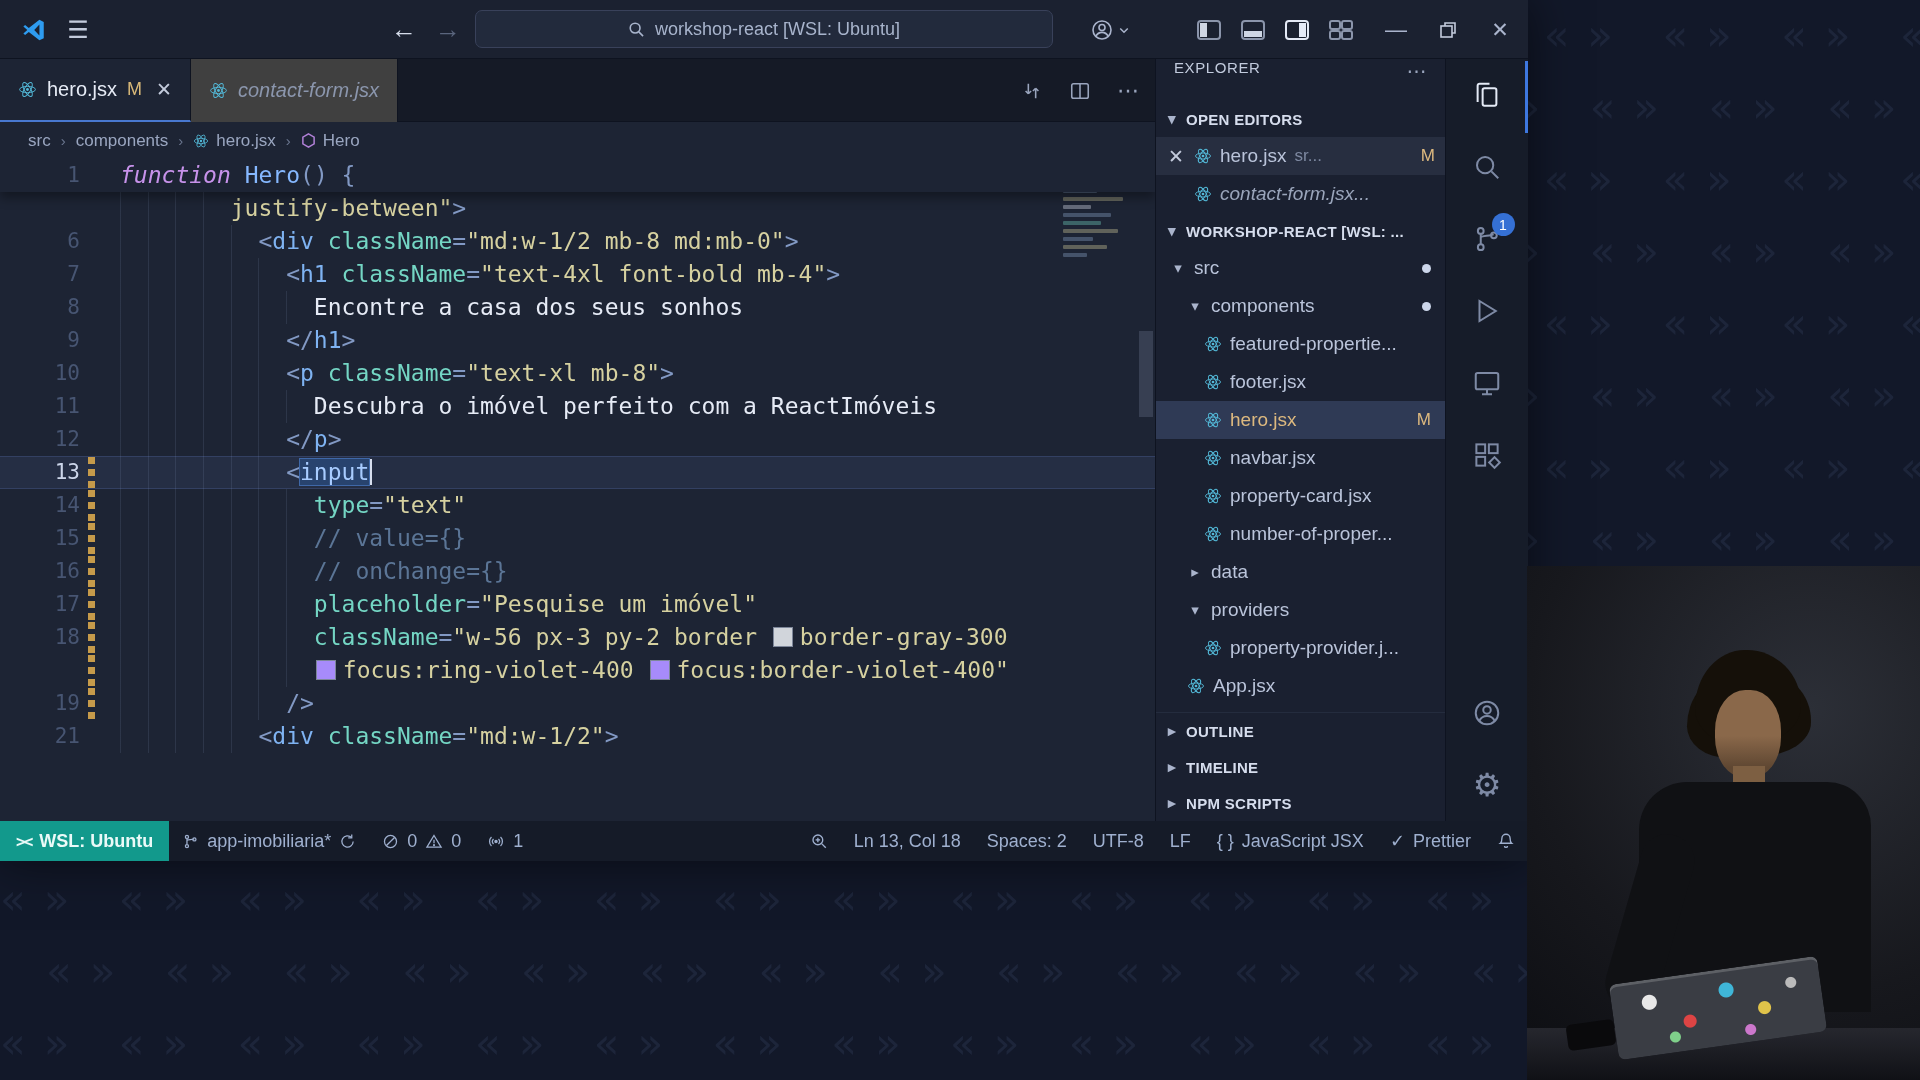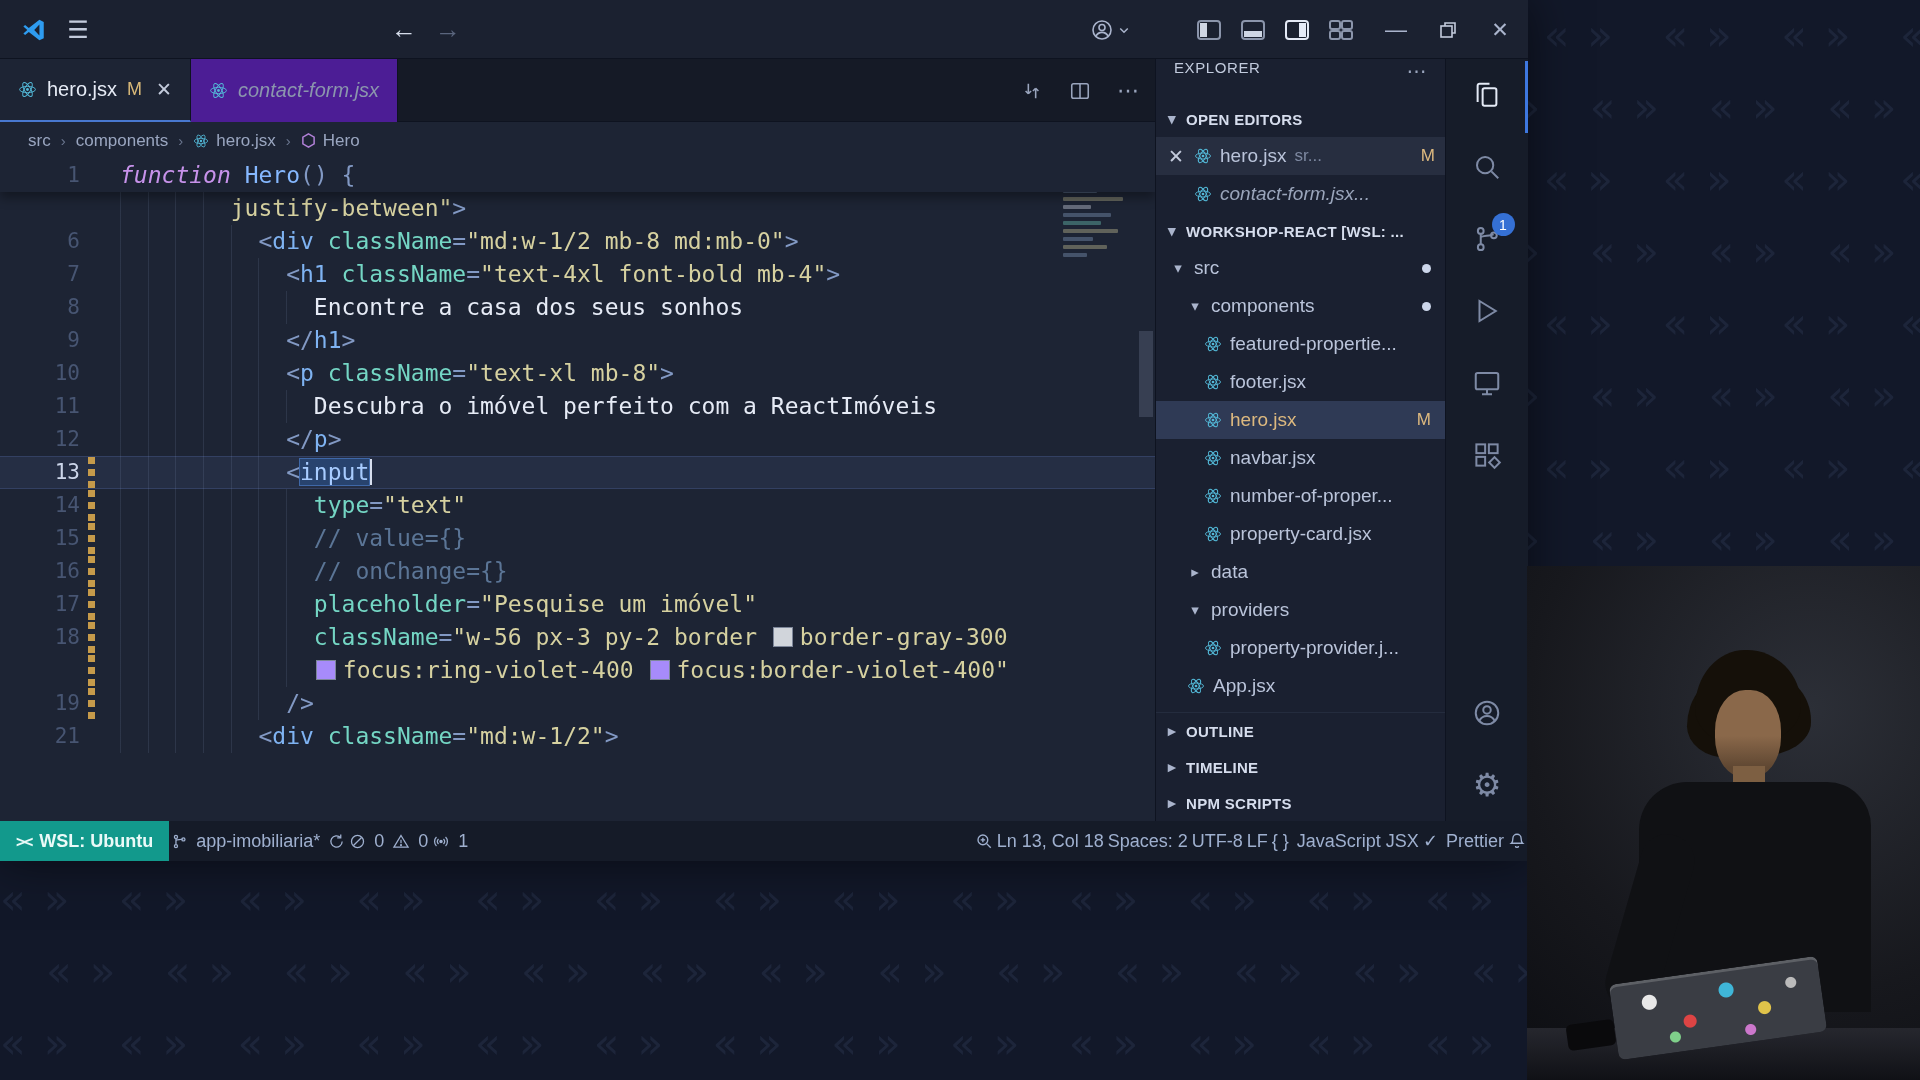--- a/index.html
+++ b/index.html
@@ -39,21 +39,21 @@
   
   .mainrow { position:absolute; left:0; top:59px; right:0; bottom:40px; display:flex; }
   .editor-col { width:1155px; display:flex; flex-direction:column; position:relative; }
 
   
   .tabbar { height:63px; background:#151a26; display:flex; position:relative;
             border-bottom:1px solid #0e1320; }
   .tab { height:63px; display:flex; align-items:center; gap:10px; padding:0 18px;
          border-right:1px solid #0e1320; font-size:20px; }
   .tab.active { background:#1d2434; color:#e6ebf5; border-bottom:2px solid #4878d0; }
-  .tab.preview { background:#4c1d95; color:#8b96ad; font-style:italic; }
+  .tab.preview { background:#404040; color:#8b96ad; font-style:italic; }
   .tab .badge-m { color:#d8b878; font-size:18px; }
   .tab .close-x { color:#c3cbdc; font-size:19px; margin-left:4px; }
   .tab-actions { position:absolute; right:16px; top:0; height:63px; display:flex;
                  align-items:center; gap:26px; color:#9aa5bd; font-size:22px; }
 
   
   .breadcrumbs { height:37px; background:#1d2434; display:flex; align-items:center;
                  padding-left:28px; gap:10px; color:#9aa6c0; font-size:17px; }
   .bc-sep { color:#6a768f; font-size:15px; }
   .bc-item { display:flex; align-items:center; gap:7px; }
@@ -124,21 +124,21 @@
   .ab-active-bar { position:absolute; right:0; top:2px; width:3px; height:72px; background:#3e78e0; }
   .ab-badge { position:absolute; right:14px; top:10px; min-width:23px; height:23px;
               border-radius:12px; background:#3570d4; color:#fff; font-size:14px;
               display:flex; align-items:center; justify-content:center; }
   .ab-spacer { flex:1; }
   .gear-glyph { font-size:32px; }
 
   
   .statusbar { position:absolute; left:0; bottom:0; right:0; height:40px; background:#151b28;
                display:flex; align-items:stretch; color:#9fb0cf; font-size:18px; }
-  .sb-item { display:flex; align-items:center; gap:8px; padding:0 2px; }
+  .sb-item { display:flex; align-items:center; gap:8px; padding:0 13px; }
   .sb-remote { background:#12998c; color:#eafaf8; font-weight:bold; padding:0 16px; }
   .sb-remote .glyph { font-family:"DejaVu Sans Mono", monospace; font-size:16px; letter-spacing:-2px; }
   .sb-right { margin-left:auto; display:flex; }
   .sb-ico { display:flex; align-items:center; }
 
   
   .webcam { position:absolute; left:1527px; top:566px; width:393px; height:514px; z-index:3;
             overflow:hidden;
             background:radial-gradient(130% 100% at 72% 28%, #2c2f37 0%, #17181d 55%, #0a0b0f 100%); }
   .wc-hair { position:absolute; left:168px; top:84px; width:106px; height:96px; background:#151009;
@@ -194,20 +194,29 @@
 
   <div class="titlebar">
     <div class="tb-item tb-logo">
       <svg width="26" height="26" viewBox="0 0 24 24">
             <path fill="#2e9cf0" d="M17 2.5 21 4.5 V19.5 L17 21.5 L7.2 13.8 3.8 16.6 2.2 15.2 5.8 12 2.2 8.8 3.8 7.4 7.2 10.2 Z M17 7 12.2 12 17 17 Z"></path>
           </svg>
     </div>
     <div class="tb-item tb-menu">☰</div>
     <div class="tb-item tb-back">←</div>
     <div class="tb-item tb-fwd">→</div>
+    <div class="tb-search">
+      <span>
+        <svg width="17" height="17" viewBox="0 0 16 16">
+              <circle cx="6.7" cy="6.7" r="4.6" fill="none" stroke="#a8b4cc" stroke-width="1.5"></circle>
+              <line x1="10.2" y1="10.2" x2="14.2" y2="14.2" stroke="#a8b4cc" stroke-width="1.5"></line>
+            </svg>
+      </span>
+      <span>workshop-react [WSL: Ubuntu]</span>
+    </div>
     <div class="tb-item tb-account">
       <svg width="24" height="24" viewBox="0 0 24 24" fill="none" stroke="#aab4cc" stroke-width="1.6">
             <circle cx="12" cy="12" r="9"></circle>
             <circle cx="12" cy="9.5" r="3"></circle>
             <path d="M5.8 18.4c1.3-2.6 3.6-4 6.2-4s4.9 1.4 6.2 4"></path>
           </svg>
       <svg width="12" height="12" viewBox="0 0 16 16">
             <path d="M3 6l5 5 5-5" stroke="#aab4cc" fill="none" stroke-width="2"></path>
           </svg>
     </div>
@@ -479,34 +488,34 @@
               <span>
                 <svg width="18" height="18" viewBox="0 0 24 24">
                   <g fill="none" stroke="#53b9d8" stroke-width="1.2">
                     <ellipse cx="12" cy="12" rx="10" ry="4"></ellipse>
                     <ellipse cx="12" cy="12" rx="10" ry="4" transform="rotate(60 12 12)"></ellipse>
                     <ellipse cx="12" cy="12" rx="10" ry="4" transform="rotate(120 12 12)"></ellipse>
                   </g>
                   <circle cx="12" cy="12" r="1.8" fill="#53b9d8"></circle>
                 </svg>
               </span>
+              <span class="lbl">property-card.jsx</span>
+            </div>
+            <div class="tree-row" style="padding-left: 48px;">
+              <span>
+                <svg width="18" height="18" viewBox="0 0 24 24">
+                  <g fill="none" stroke="#53b9d8" stroke-width="1.2">
+                    <ellipse cx="12" cy="12" rx="10" ry="4"></ellipse>
+                    <ellipse cx="12" cy="12" rx="10" ry="4" transform="rotate(60 12 12)"></ellipse>
+                    <ellipse cx="12" cy="12" rx="10" ry="4" transform="rotate(120 12 12)"></ellipse>
+                  </g>
+                  <circle cx="12" cy="12" r="1.8" fill="#53b9d8"></circle>
+                </svg>
+              </span>
               <span class="lbl">number-of-proper...</span>
-            </div>
-            <div class="tree-row" style="padding-left: 48px;">
-              <span>
-                <svg width="18" height="18" viewBox="0 0 24 24">
-                  <g fill="none" stroke="#53b9d8" stroke-width="1.2">
-                    <ellipse cx="12" cy="12" rx="10" ry="4"></ellipse>
-                    <ellipse cx="12" cy="12" rx="10" ry="4" transform="rotate(60 12 12)"></ellipse>
-                    <ellipse cx="12" cy="12" rx="10" ry="4" transform="rotate(120 12 12)"></ellipse>
-                  </g>
-                  <circle cx="12" cy="12" r="1.8" fill="#53b9d8"></circle>
-                </svg>
-              </span>
-              <span class="lbl">property-card.jsx</span>
             </div>
             <div class="tree-row" style="padding-left: 31px;">
               <span class="chev">▸</span>
               <span class="lbl">data</span>
             </div>
             <div class="tree-row" style="padding-left: 31px;">
               <span class="chev">▾</span>
               <span class="lbl">providers</span>
             </div>
             <div class="tree-row" style="padding-left: 48px;">

